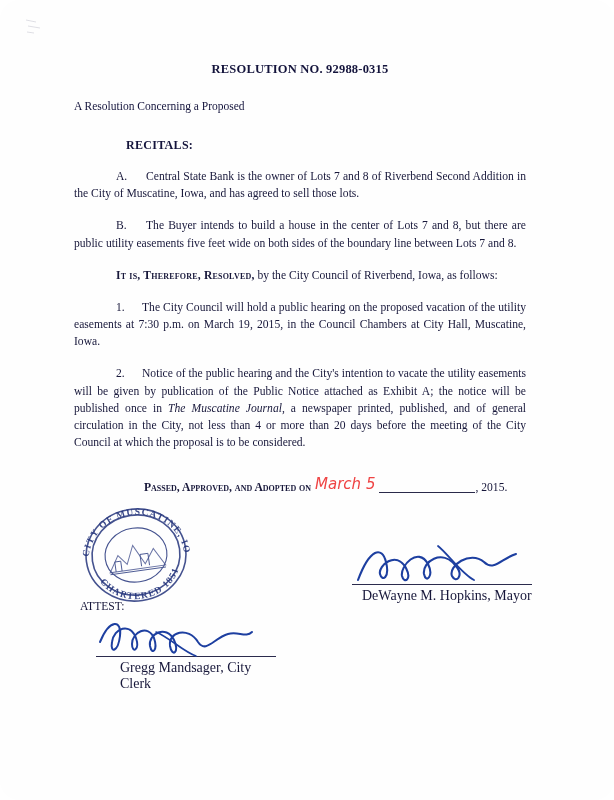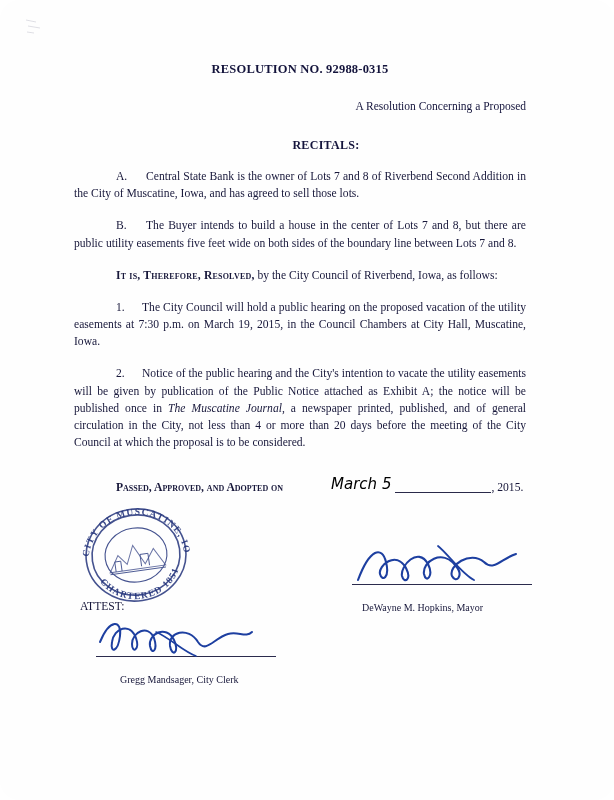--- a/index.html
+++ b/index.html
@@ -29,34 +29,33 @@
     width: 452px;
   }
   .res-title {
     text-align: center;
     font-weight: bold;
     font-size: 12.5px;
     letter-spacing: 0.2px;
     color: #14143c;
   }
   .subtitle {
-    text-align: right;
+    text-align: left;
     font-size: 11.5px;
     line-height: 1.32;
     margin-top: 22px;
     color: #14143c;
   }
   .recitals-head {
     font-weight: bold;
     font-size: 12px;
     margin-top: 24px;
     margin-left: 52px;
     letter-spacing: 0.3px;
     color: #14143c;
-    text-align: center;
   }
   .para {
     font-size: 11.6px;
     line-height: 1.48;
     margin-top: 15px;
     text-align: justify;
     color: #17173a;
   }
   .para .lead {
     display: inline-block;
@@ -83,30 +82,30 @@
   .passed {
     font-size: 11.6px;
     margin-top: 26px;
     margin-left: 42px;
     position: relative;
     color: #17173a;
   }
   .passed .smallcaps-line {
     font-variant: small-caps;
     font-weight: bold;
+    margin-left: 28px;
   }
   .handwrite-date {
     font-family: "DejaVu Sans", sans-serif;
     font-style: italic;
     font-size: 15px;
-    color: #000000;
+    color: #ef4444;
     position: relative;
     top: -2px;
     padding: 0 4px;
-    margin-left: 44px;
   }
   .date-rule {
     display: inline-block;
     width: 96px;
     border-bottom: 1px solid #2a2a4a;
     position: relative;
     top: 2px;
   }
   
   .seal {
@@ -124,22 +123,22 @@
     left: 352px;
     top: 540px;
     width: 180px;
   }
   .sig-line {
     border-bottom: 1px solid #2b2b4d;
     height: 44px;
     position: relative;
   }
   .sig-caption {
-    font-size: 10px;
-    margin-top: 17px;
+    font-size: 14px;
+    margin-top: 3px;
     color: #17173a;
     text-align: left;
     padding-left: 10px;
   }
   .attest {
     position: absolute;
     left: 80px;
     top: 600px;
     font-size: 11.6px;
     color: #17173a;

